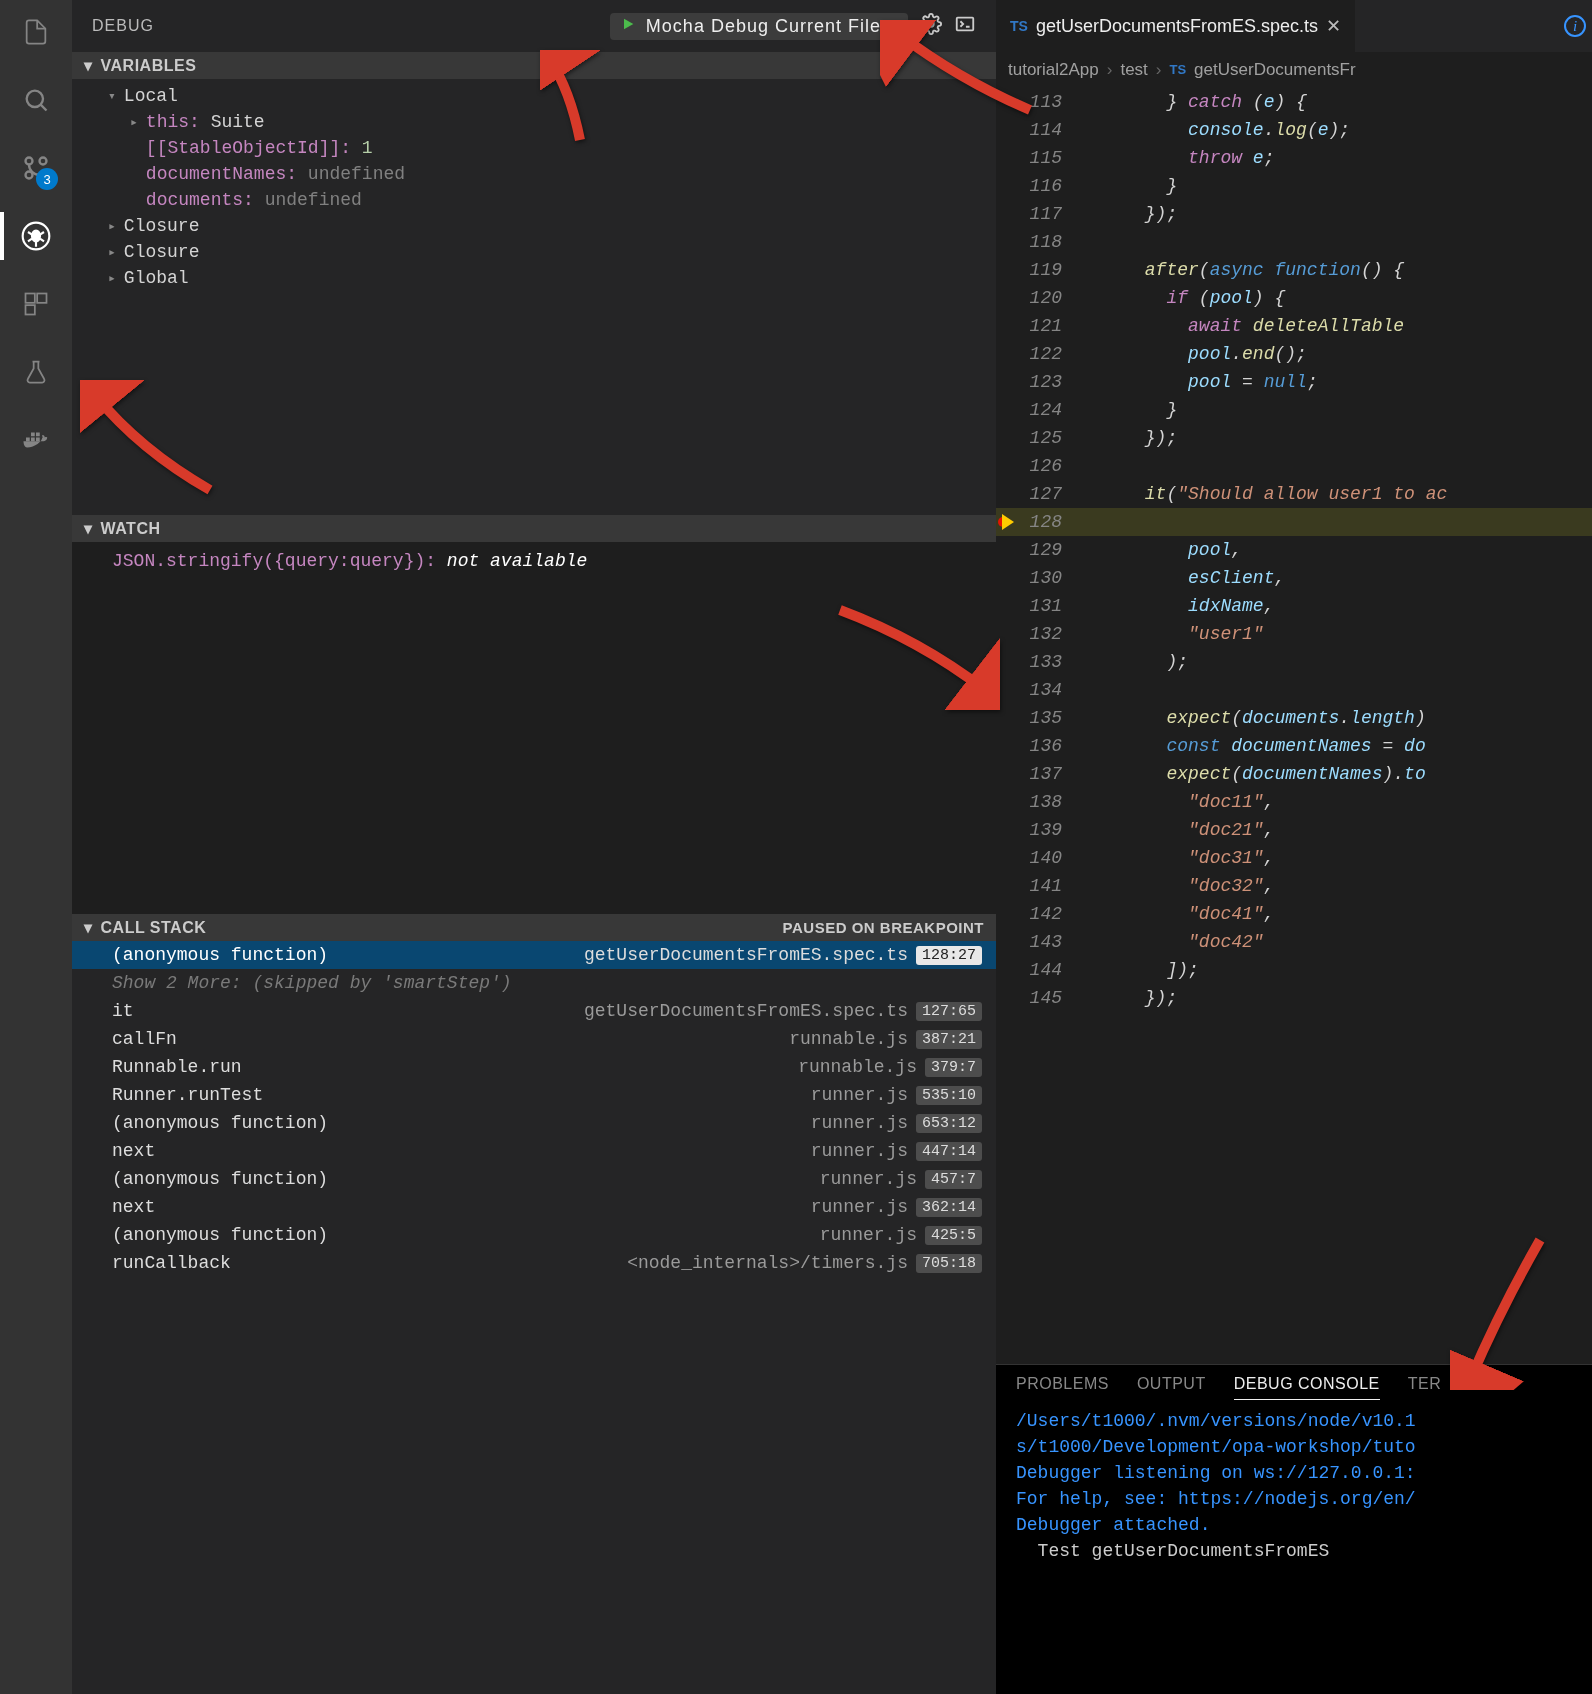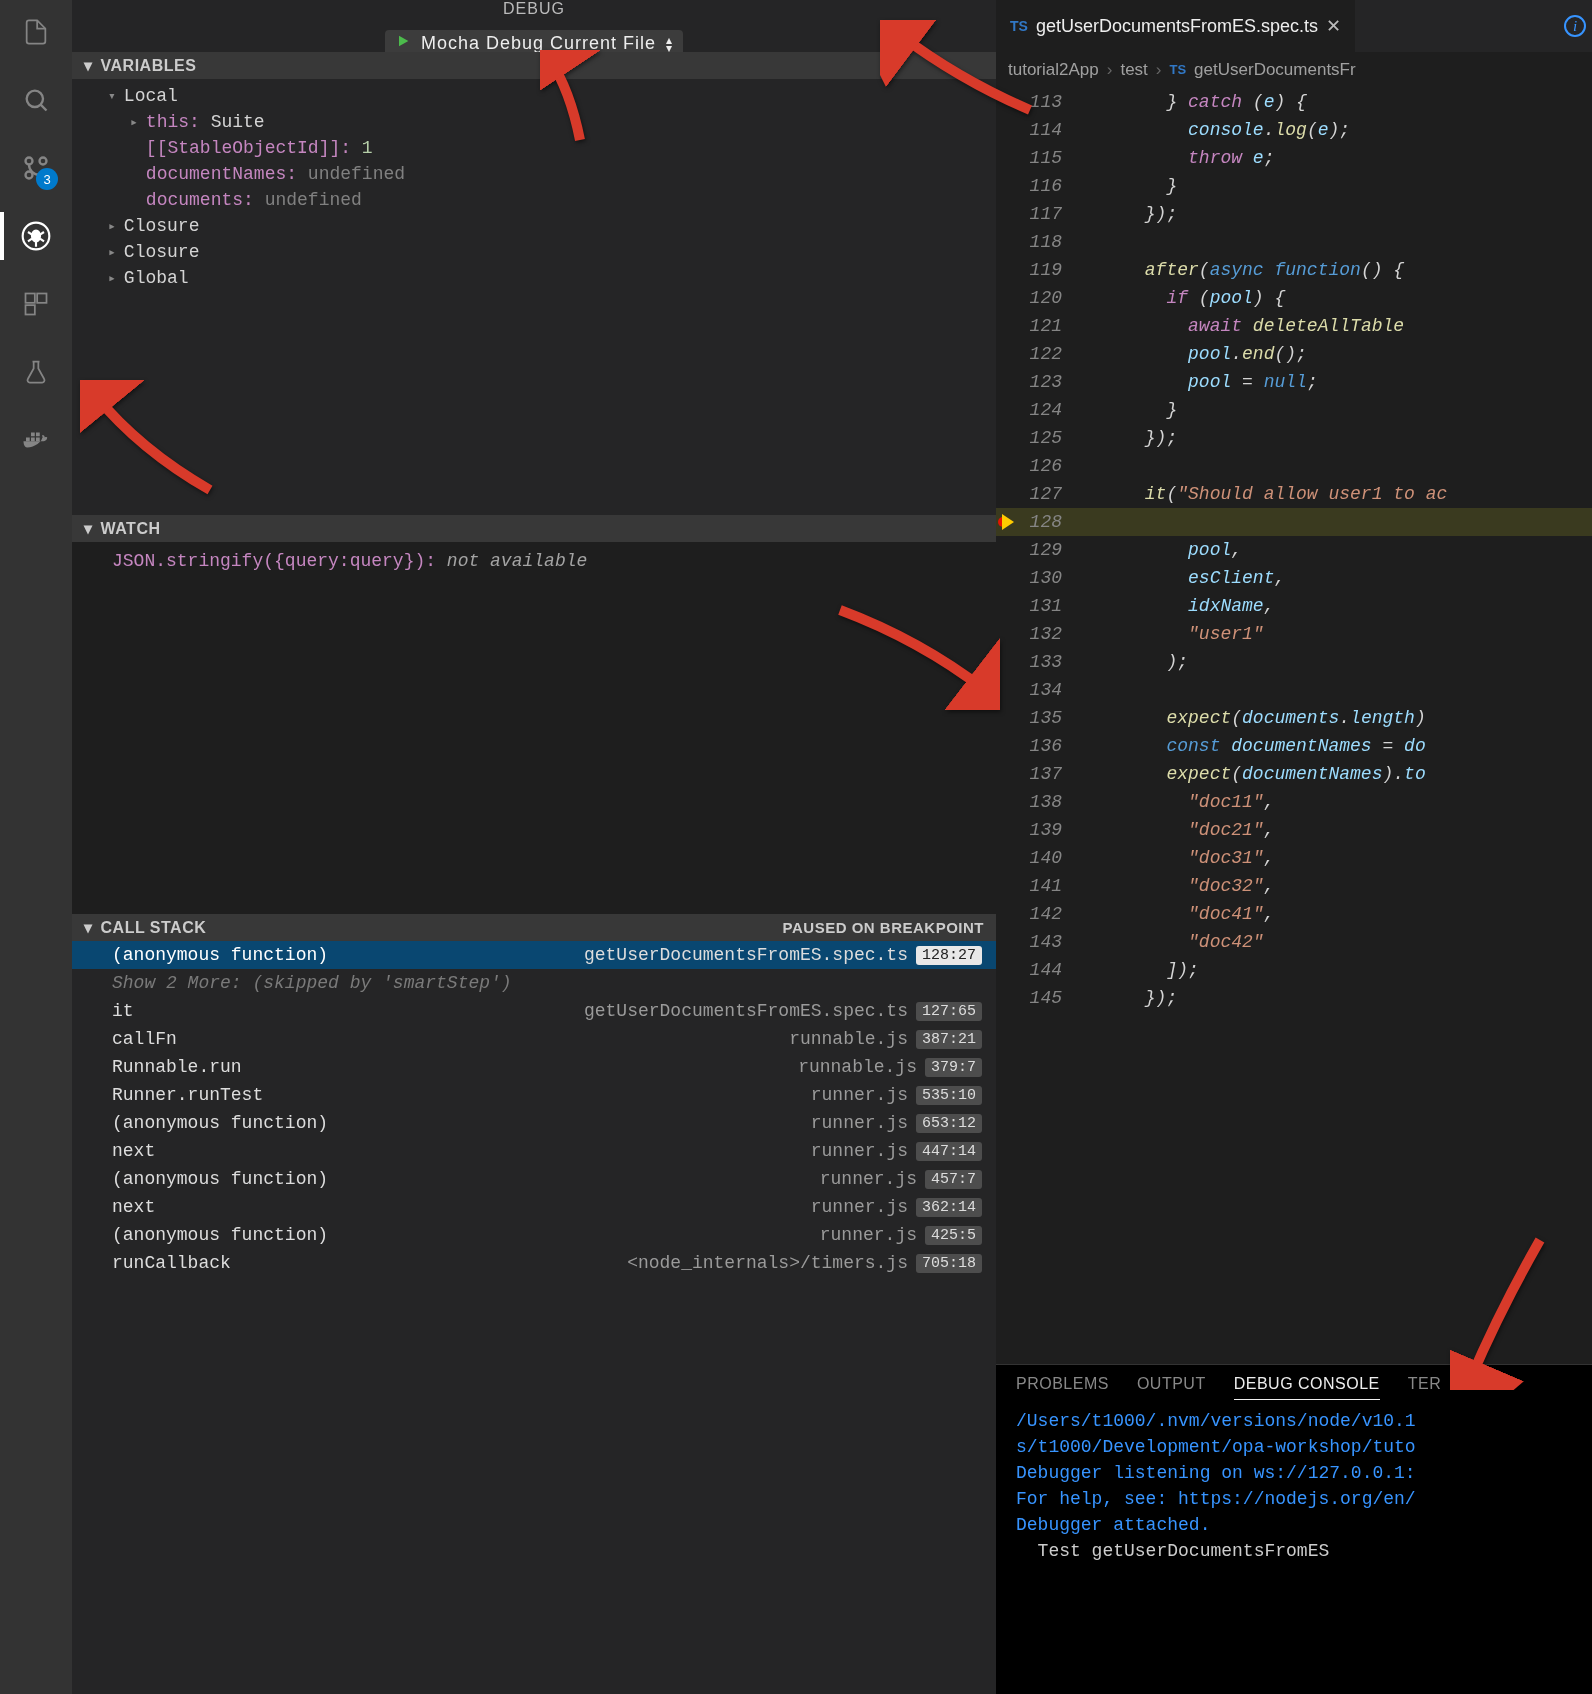--- a/index.html
+++ b/index.html
@@ -51,21 +51,20 @@
   .sidebar-header {
     height:52px;
     display:flex; align-items:center;
     padding:0 20px;
     font-family:-apple-system, sans-serif;
     font-size:16px;
     letter-spacing:1px;
     color:#ccc;
     background:#252526;
     gap:12px;
-    flex-direction:column;
   }
   .sidebar-header .title { flex:1; color:#bbb; }
   .debug-config {
     display:flex; align-items:center; gap:10px;
     background:#3c3c3c; border-radius:4px;
     padding:3px 10px;
     color:#eee;
     font-size:18px;
   }
   .play-icon { color:#4cbb4c; }
@@ -101,21 +100,21 @@
   .tree-row.indent2 { padding-left:58px; }
   .tree-row .tw { color:#888; margin-right:8px; font-size:13px; }
   .k-purple { color:#c586c0; }
   .k-num { color:#b5cea8; }
   .k-gray { color:#808080; }
   .k-white { color:#d4d4d4; }
 
   .watch-body { padding:6px 0 340px 0; background:#1e1e1e; }
   .watch-row { padding:3px 20px 3px 40px; white-space:pre; }
   .watch-expr { color:#c586c0; }
-  .watch-na { color:#a3a3a3; font-style:italic; }
+  .watch-na { color:#ffffff; font-style:italic; }
 
   .stack-body { background:#252526; }
   .stack-row {
     display:flex; align-items:center;
     padding:4px 14px 4px 40px;
     font-size:18px;
   }
   .stack-row.current { background:#094771; }
   .stack-row.skip { color:#7a7a7a; font-style:italic; padding-left:40px; }
   .stack-name { flex:1; color:#ddd; white-space:nowrap; overflow:hidden; text-overflow:ellipsis; }

